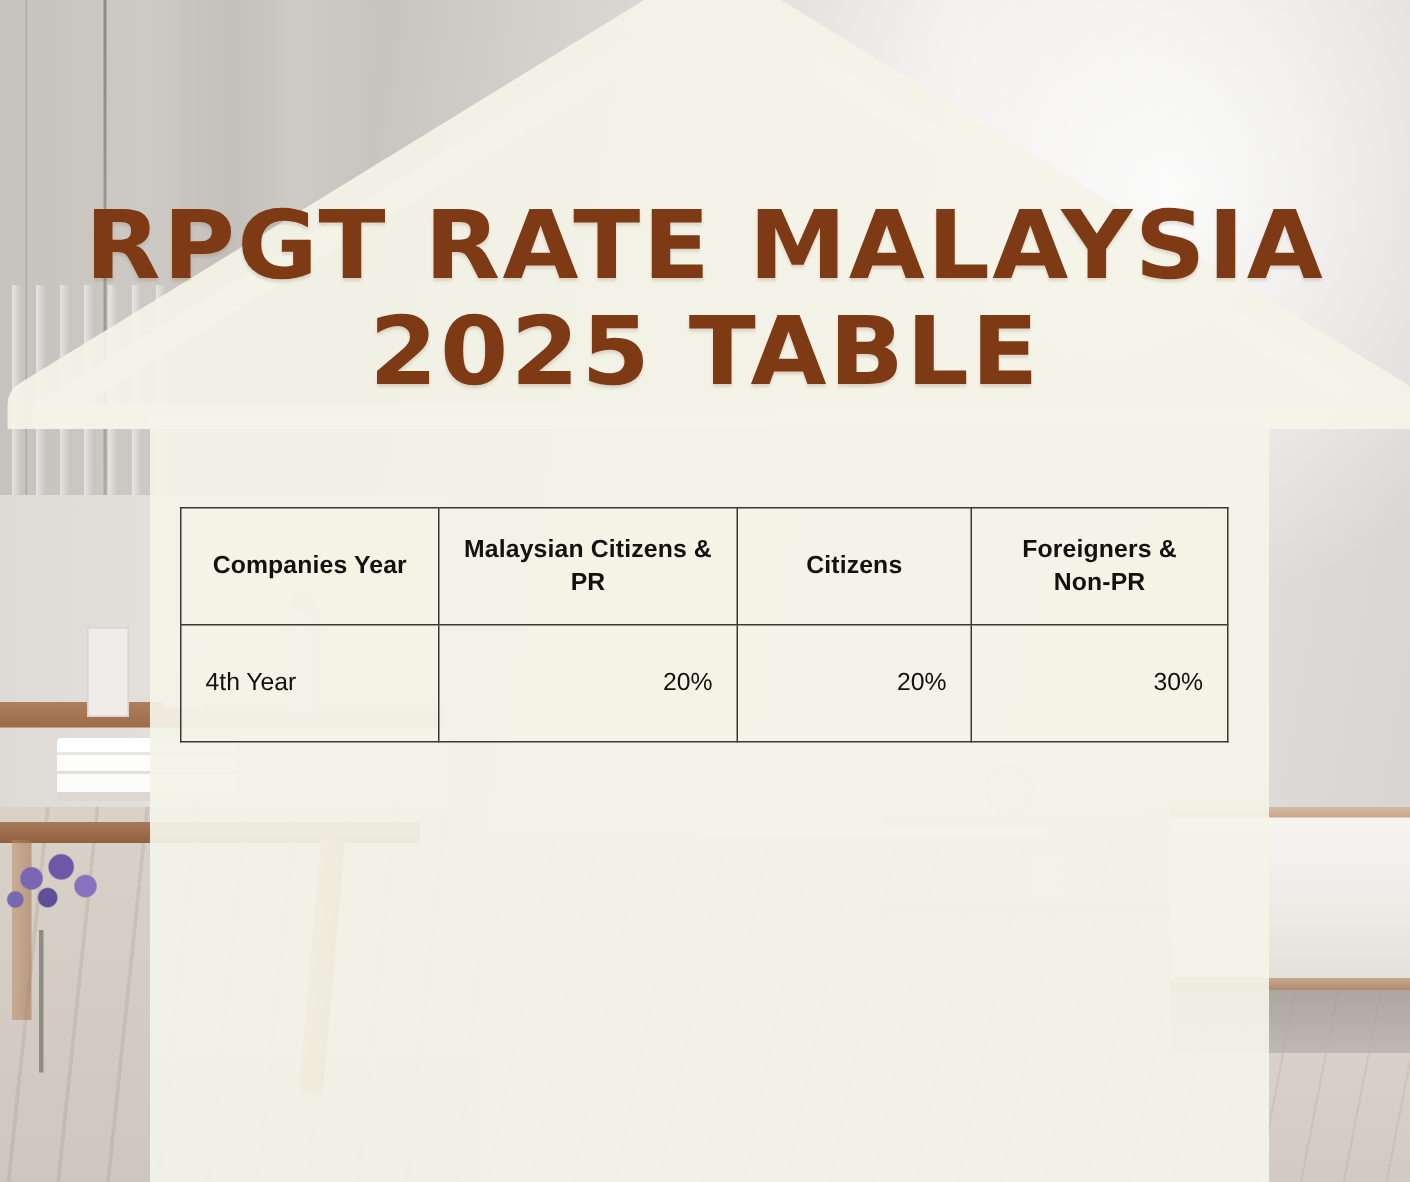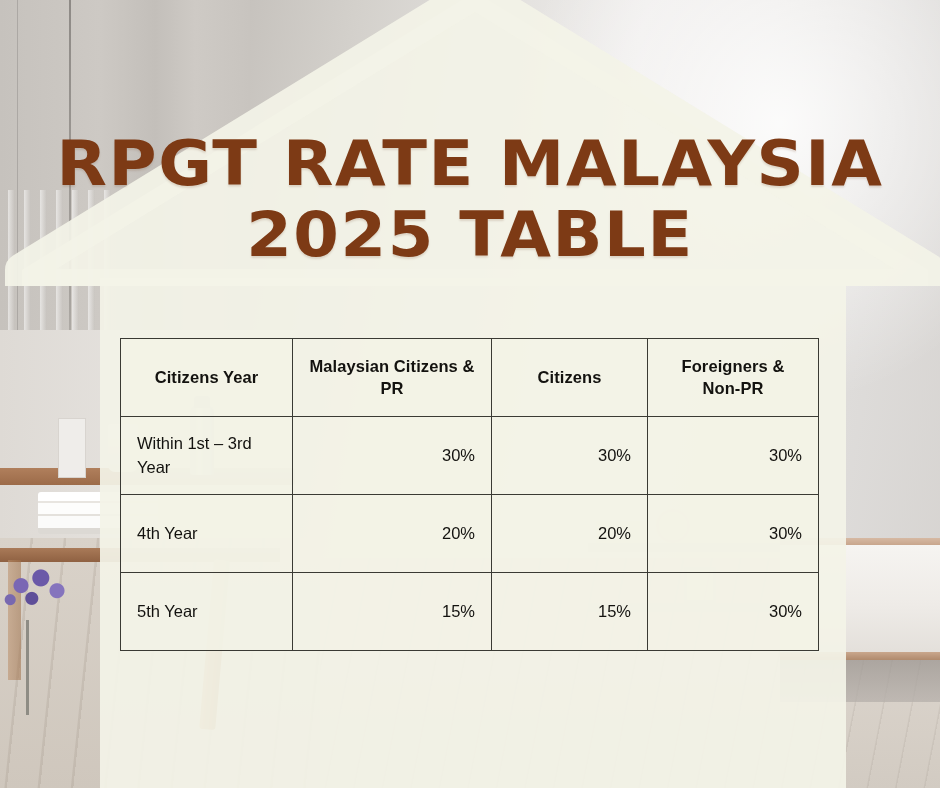--- a/index.html
+++ b/index.html
@@ -286,39 +286,27 @@
 
 <table id="rate-table">
   <colgroup>
     <col class="c0">
       <col class="c1">
       <col class="c2">
       <col class="c3">
   </colgroup>
   <thead>
     <tr>
-      <th class="col-year">Citizens Year</th>
+      <th class="col-year">Companies Year</th>
       <th>Malaysian Citizens &amp; PR</th>
       <th>Citizens</th>
       <th>Foreigners &amp; Non-PR</th>
     </tr>
   </thead>
   <tbody>
     <tr>
-      <td class="year-cell">Within 1st – 3rd Year</td>
-      <td class="rate-cell">30%</td>
-      <td class="rate-cell">30%</td>
-      <td class="rate-cell">30%</td>
-    </tr>
-    <tr>
       <td class="year-cell">4th Year</td>
       <td class="rate-cell">20%</td>
       <td class="rate-cell">20%</td>
       <td class="rate-cell">30%</td>
     </tr>
-    <tr>
-      <td class="year-cell">5th Year</td>
-      <td class="rate-cell">15%</td>
-      <td class="rate-cell">15%</td>
-      <td class="rate-cell">30%</td>
-    </tr>
   </tbody>
 </table>
 
 </body></html>

